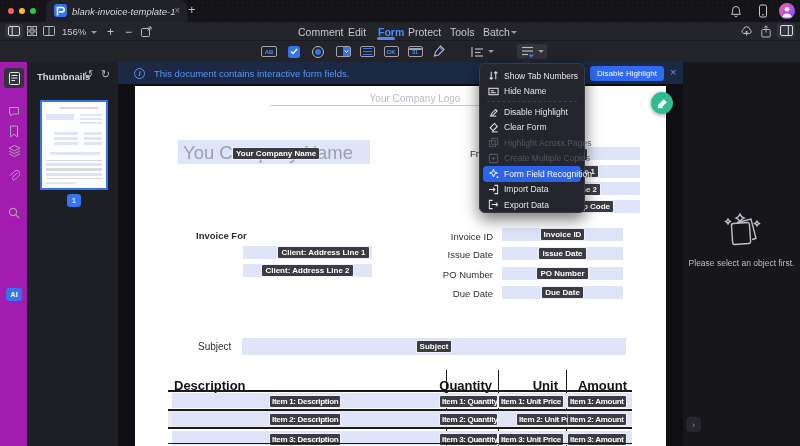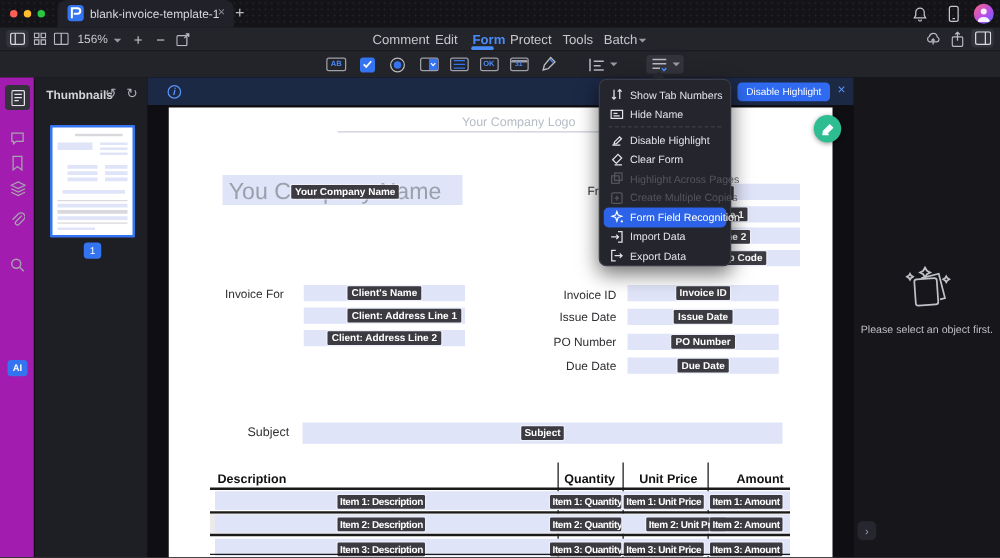--- a/index.html
+++ b/index.html
@@ -5,21 +5,21 @@
   html,body{margin:0;padding:0;background:#000;}
   *{box-sizing:border-box;font-family:"Liberation Sans","DejaVu Sans",sans-serif;}
   #app{position:relative;width:800px;height:446px;overflow:hidden;background:#0e0e13;}
 
   
   .titlebar{position:absolute;left:0;top:0;width:800px;height:22px;background:#131318;
     background-image:radial-gradient(circle, rgba(255,255,255,.055) .7px, transparent .9px);
     background-size:5px 5px;}
   .light{position:absolute;top:8px;width:6px;height:6px;border-radius:50%;}
   .tab{position:absolute;left:46px;top:0;width:141px;height:22px;background:#21212a;
-    border-radius:7px 7px 0 0;}
+    border-radius:7px 7px 0 0;font-style:italic;}
   .appicon{position:absolute;left:8px;top:4px;width:13px;height:13px;border-radius:3px;background:#3574f0;}
   .tabtitle{position:absolute;left:26px;top:6px;font-size:9.5px;color:#d8d8de;white-space:nowrap;}
   .tabclose{position:absolute;right:7px;top:5px;font-size:10px;color:#8b8b95;}
   .newtab{position:absolute;left:188px;top:2px;font-size:13px;color:#b9b9c2;}
 
   
   .menubar{position:absolute;left:0;top:22px;width:800px;height:18px;background:#24242b;}
   .formbar{position:absolute;left:0;top:40px;width:800px;height:22px;background:#23232a;border-top:1px solid #1a1a20;}
   .tbtxt{position:absolute;font-size:10.5px;color:#c6c6cd;white-space:nowrap;}
   .chev{display:inline-block;width:0;height:0;border-left:3px solid transparent;border-right:3px solid transparent;border-top:3.5px solid #9a9aa3;vertical-align:middle;margin-left:3px;}
@@ -63,21 +63,21 @@
   .page{position:absolute;left:135px;top:86px;width:531px;height:360px;background:#fff;}
   .field{position:absolute;background:#dfe4f8;display:flex;align-items:center;justify-content:center;}
   .badge{background:#3b3b41;color:#fff;font-size:8px;font-weight:700;padding:1px 3px;border-radius:1px;
     white-space:nowrap;line-height:1.15;box-shadow:0 0 0 1px rgba(255,255,255,.45);}
   .badge.abs2{position:absolute;}
   .doclabel{position:absolute;font-size:9.5px;color:#2f2f33;white-space:nowrap;}
   .tbadge{position:absolute;background:#3b3b41;color:#fff;font-size:8px;font-weight:700;padding:1px 2px;
     border-radius:1px;white-space:nowrap;letter-spacing:-0.3px;line-height:1.15;box-shadow:0 0 0 1px rgba(255,255,255,.4);overflow:hidden;}
   .hline{position:absolute;background:#1a1a1a;}
   .vline{position:absolute;background:#1a1a1a;width:1px;}
-  .th{position:absolute;font-size:10px;font-weight:700;color:#111;}
+  .th{position:absolute;font-size:13px;font-weight:700;color:#111;}
 
   
   .menu{position:absolute;left:479px;top:63px;width:106px;height:150px;background:#25252d;border:1px solid #3a3a44;
     border-radius:6px;box-shadow:0 6px 16px rgba(0,0,0,.55);z-index:100;padding:4px 0;}
   .caret{position:absolute;left:521px;top:57px;width:0;height:0;border-left:6px solid transparent;
     border-right:6px solid transparent;border-bottom:6px solid #25252d;z-index:101;}
   .mi{display:flex;align-items:center;height:15.5px;padding:0 6px 0 8px;color:#e3e3e8;font-size:8.5px;white-space:nowrap;}
   .mi svg{flex:none;margin-right:5px;}
   .mi.dis{color:#55555f;}
   .mi.sel{background:#2c63e8;color:#fff;border-radius:4px;margin:0 3px;padding-left:5px;}
@@ -327,20 +327,21 @@
       <div class="tline" style="left:4px;top:71px;width:56px;height:3px;"></div>
       <div class="tgray" style="left:4px;top:76px;width:56px;height:1px;"></div>
       <div class="tline" style="left:4px;top:80px;width:30px;height:2px;"></div>
     </div>
     <div class="pagebadge">1</div>
   </div>
 
   <div class="canvas"></div>
   <div class="notif">
     <div class="infoicon">i</div>
+    <span class="msg">This document contains interactive form fields.</span>
     <div class="dhbtn">Disable Highlight</div>
     <span class="notifclose">×</span>
   </div>
 
   <div class="page">
     <div style="position:absolute;left:135px;top:5px;width:290px;height:15px;border-bottom:1px solid #c9ced6;text-align:center;font-size:10px;line-height:15px;color:#b6bcc5;">Your Company Logo</div>
 
     <div class="field" style="left:43px;top:54px;width:192px;height:24px;"></div>
     <div style="position:absolute;left:48px;top:56px;font-size:18.5px;color:#9aa1ab;white-space:nowrap;">You Company Name</div>
     <div class="badge abs2" style="left:98px;top:62px;">Your Company Name</div>
@@ -352,24 +353,21 @@
     <div class="field" style="left:390px;top:78.5px;width:115px;height:13px;">
       <span class="badge abs2" style="right:42px;top:1.5px;">Company: Address Line 1</span>
     </div>
     <div class="field" style="left:390px;top:96px;width:115px;height:13px;">
       <span class="badge abs2" style="right:40px;top:1.5px;">Company: Address Line 2</span>
     </div>
     <div class="field" style="left:390px;top:113.5px;width:115px;height:13px;">
       <span class="badge abs2" style="right:27px;top:1.5px;">Company: City, State, Zip Code</span>
     </div>
 
-    <div class="doclabel" style="left:45px;top:144px;">Invoice For</div>
-    <div class="field" style="left:108px;top:142px;width:129px;height:13px;">
-      <span class="badge">Client's Name</span>
-    </div>
+    <div class="doclabel" style="left:61px;top:144px;font-weight:bold;">Invoice For</div>
     <div class="field" style="left:108px;top:160px;width:129px;height:13px;padding-left:32px;">
       <span class="badge">Client: Address Line 1</span>
     </div>
     <div class="field" style="left:108px;top:178px;width:129px;height:13px;">
       <span class="badge">Client: Address Line 2</span>
     </div>
 
     <div class="doclabel" style="left:290px;top:145px;width:68px;text-align:right;">Invoice ID</div>
     <div class="field" style="left:367px;top:142px;width:121px;height:13px;">
       <span class="badge">Invoice ID</span>

